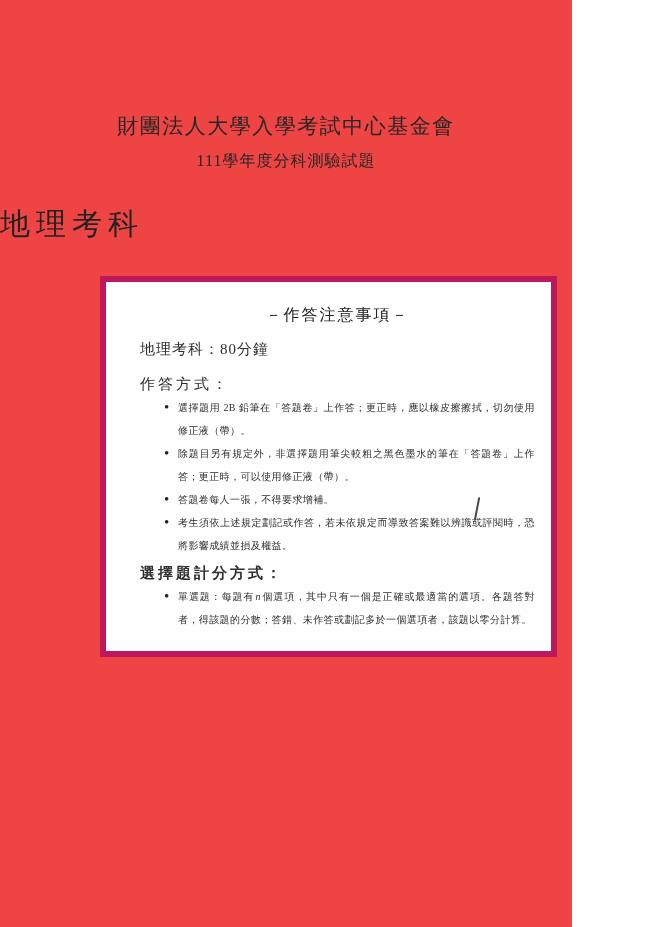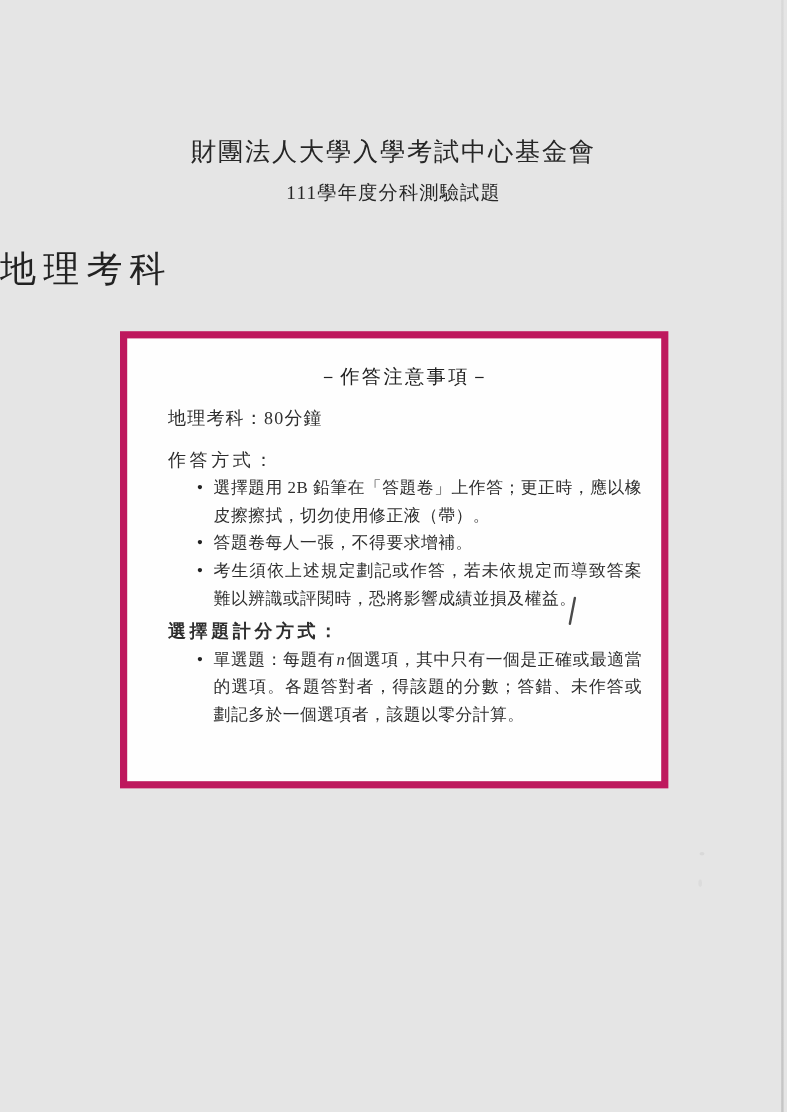--- a/index.html
+++ b/index.html
@@ -2,23 +2,23 @@
 <html><head>
 <meta charset="utf-8">
 <style>
   html, body {
     margin: 0;
     padding: 0;
     background: #ffffff;
   }
   .page {
     position: relative;
-    width: 656px;
+    width: 572px;
     height: 927px;
-    background: #e5e5e5;
+    background: #ef4444;
     overflow: hidden;
     font-family: "Liberation Serif", "DejaVu Serif", serif;
     color: #2e2e2e;
   }
   
   .scan-edge {
     position: absolute;
     top: 0;
     left: 651px;
     width: 2px;
@@ -90,21 +90,21 @@
   .section-label.scoring {
     margin-top: 5px;
     font-weight: bold;
   }
   .bullets {
     margin-left: 24px;
   }
   .bullet {
     position: relative;
     padding-left: 14px;
-    font-size: 14px;
+    font-size: 10px;
     line-height: 23px;
     letter-spacing: 0.4px;
     text-align: justify;
   }
   .bullet::before {
     content: "\2022";
     position: absolute;
     left: 0;
     top: 0;
     font-size: 15px;
@@ -154,20 +154,23 @@
 
     <div class="exam-time">地理考科：80分鐘</div>
 
     <div class="section-label">作答方式：</div>
 
     <div class="bullets">
       <div class="bullet">
         <span>選擇題用 2B 鉛筆在「答題卷」上作答；更正時，應以橡皮擦擦拭，切勿使用修正液（帶）。</span>
       </div>
       <div class="bullet">
+        <span>除題目另有規定外，非選擇題用筆尖較粗之黑色墨水的筆在「答題卷」上作答；更正時，可以使用修正液（帶）。</span>
+      </div>
+      <div class="bullet">
         <span>答題卷每人一張，不得要求增補。</span>
       </div>
       <div class="bullet">
         <span>考生須依上述規定劃記或作答，若未依規定而導致答案難以辨識或評閱時，恐將影響成績並損及權益。</span>
       </div>
     </div>
 
     <div class="section-label scoring">選擇題計分方式：</div>
 
     <div class="bullets">

